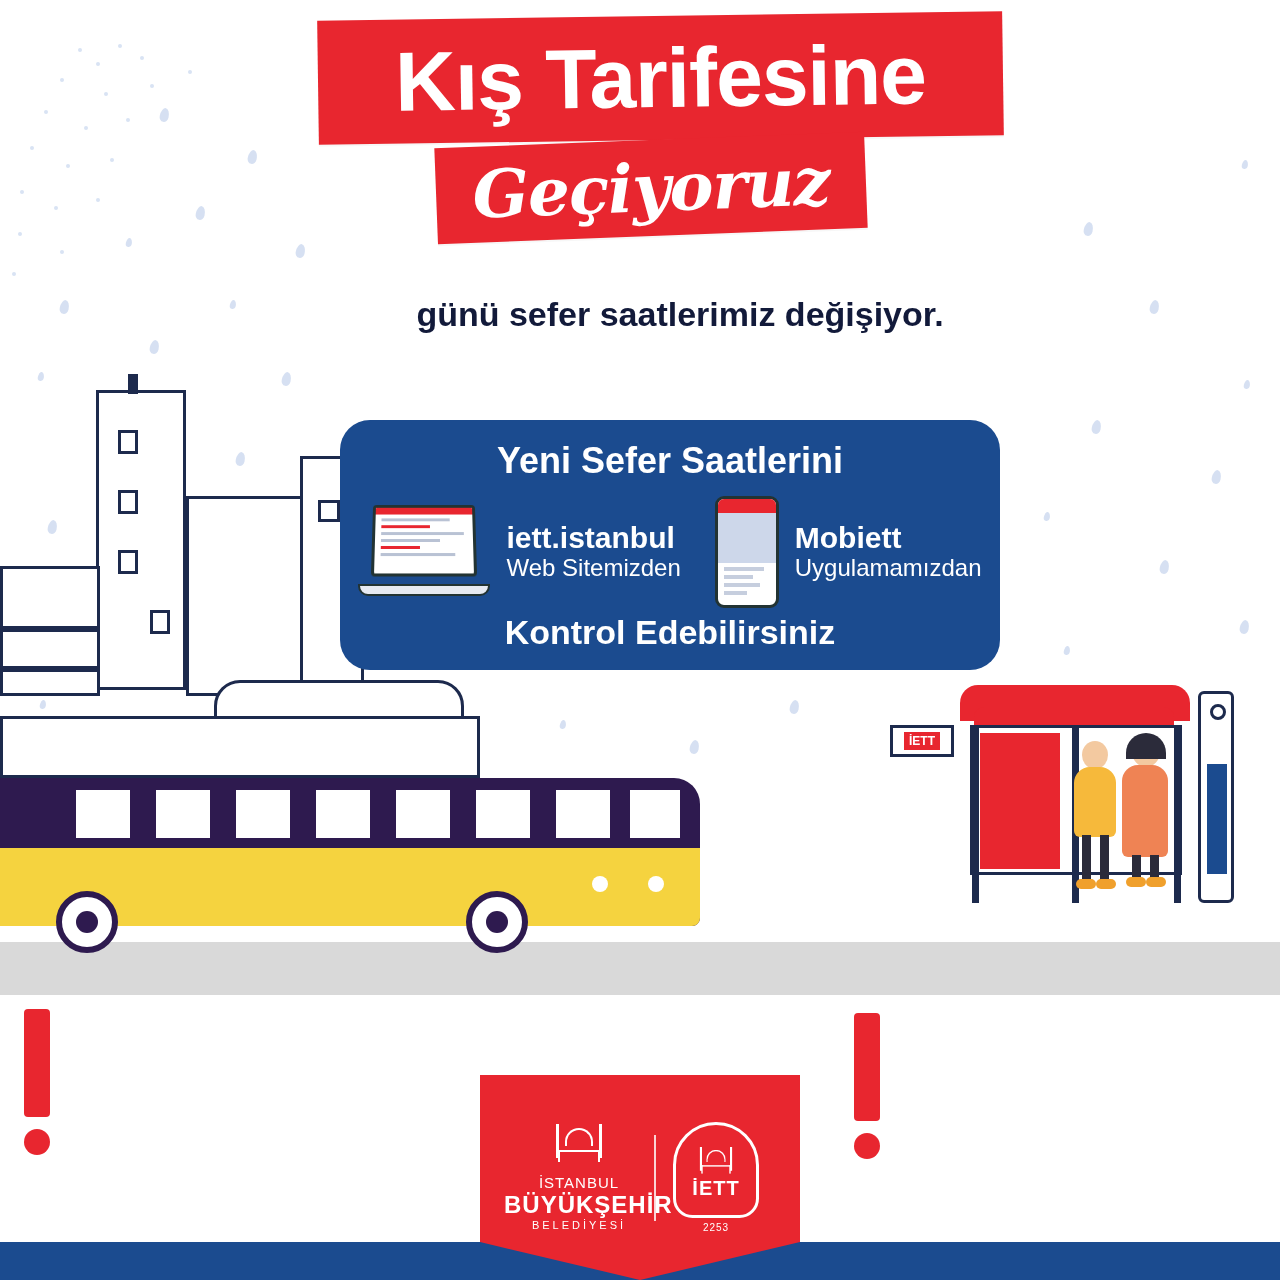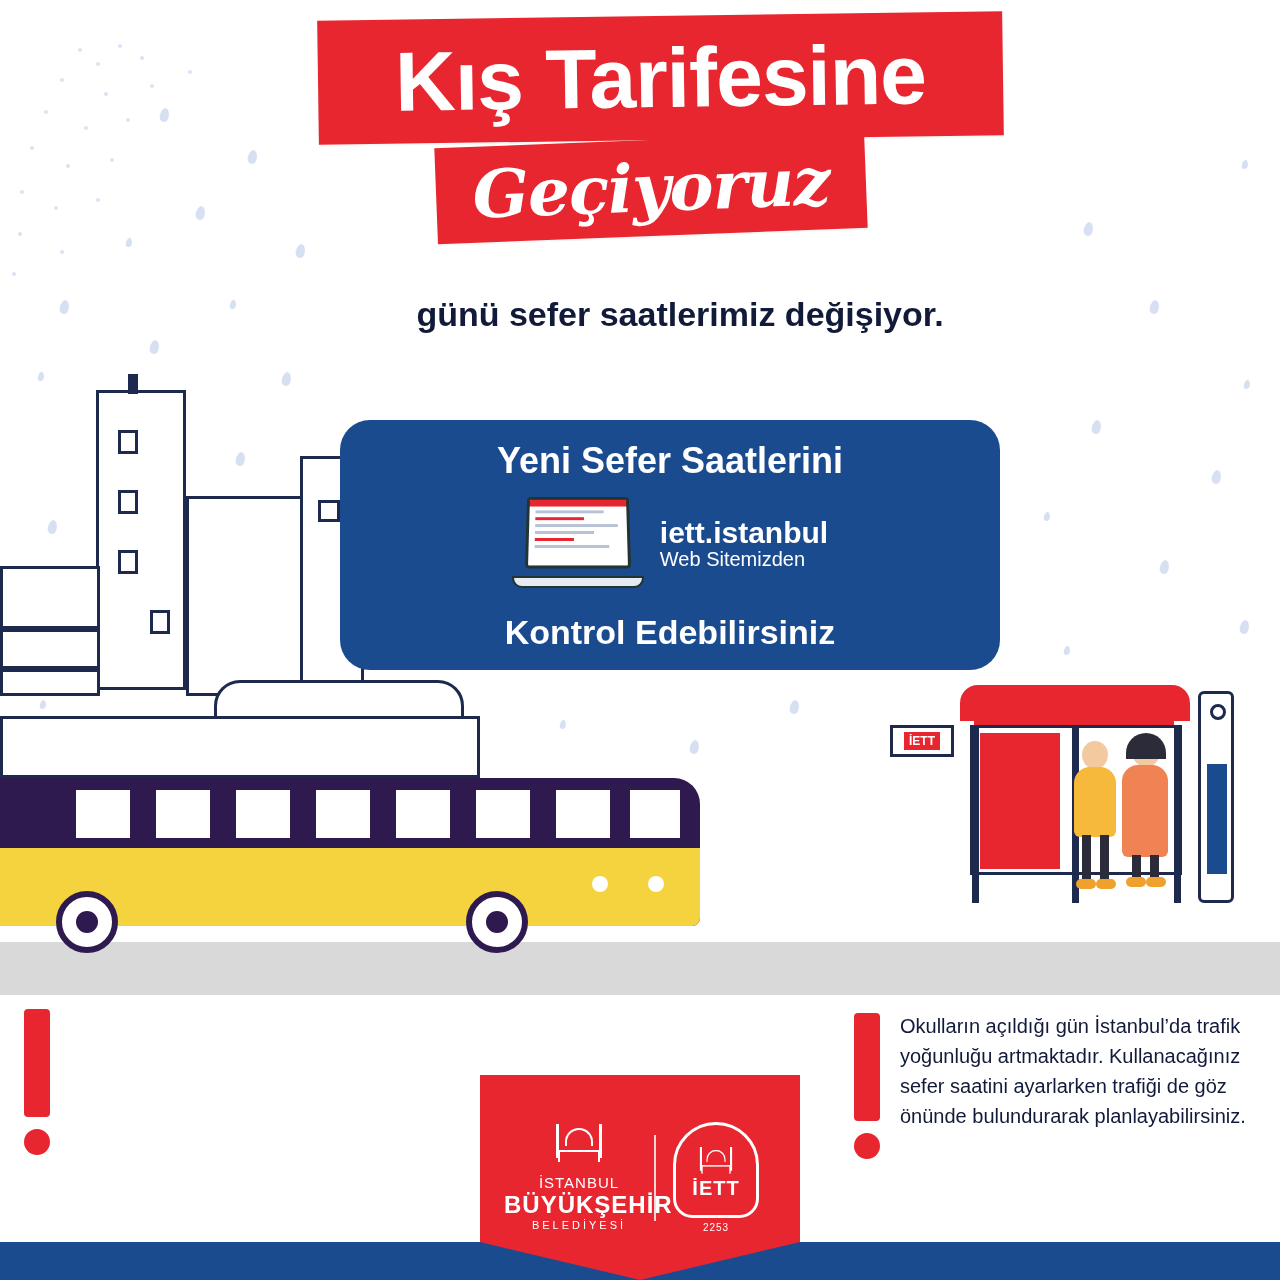--- a/index.html
+++ b/index.html
@@ -82,21 +82,21 @@
     font-size: 34px; font-weight: bold; position: absolute;
     left: 0; right: 0; bottom: 18px;
   }
   .bc-mid {
     position: absolute; top: 76px; left: 0; right: 0;
     display: flex; align-items: center; justify-content: center; gap: 10px;
   }
   .bc-col { display: flex; align-items: center; }
   .bc-labels { text-align: left; margin-left: 16px; }
   .bc-labels .big { font-size: 30px; font-weight: bold; line-height: 1.05; }
-  .bc-labels .small { font-size: 20px; }
+  .bc-labels .small { font-size: 24px; }
 
   
   .laptop { position: relative; width: 132px; height: 96px; }
   .laptop .screen {
     position: absolute; left: 14px; top: 0; width: 104px; height: 72px;
     background: #fff; border: 3px solid #233; border-radius: 4px;
     transform: perspective(180px) rotateX(6deg);
     overflow: hidden;
   }
   .laptop .bar { height: 7px; background: #e8262f; }
@@ -357,36 +357,51 @@
             <div class="line" style="width:75%"></div>
           </div>
           <div class="base"></div>
         </div>
         <div class="bc-labels">
           <div class="big">iett.istanbul</div>
           <div class="small">Web Sitemizden</div>
         </div>
       </div>
 
+      <div class="bc-col" style="margin-left:24px;">
+        <div class="phone">
+          <div class="body">
+            <div class="ptop"></div>
+            <div class="pimg"></div>
+            <div class="pline" style="width:70%"></div>
+            <div class="pline" style="width:50%"></div>
+            <div class="pline" style="width:62%"></div>
+            <div class="pline" style="width:40%"></div>
+          </div>
+        </div>
+        <div class="bc-labels">
+          <div class="big">Mobiett</div>
+          <div class="small">Uygulamamızdan</div>
+        </div>
+      </div>
     </div>
 
     <div class="bc-bottom">Kontrol Edebilirsiniz</div>
   </div>
 
   <div id="bottom">
     <div class="excl" style="left:24px; top:14px;">
       <div class="bar"></div>
         <div class="dot"></div>
     </div>
 
     <div class="excl" style="left:854px; top:18px;">
       <div class="bar"></div>
         <div class="dot"></div>
     </div>
-    <div class="note" style="left:900px; top:16px; width:360px;">Okulların açıldığı gün İstanbul’da trafik yoğunluğu artmaktadır. Kullanacağınız sefer saatini ayarlarken trafiği de göz önünde bulundurarak planlayabilirsiniz.</div>
   </div>
 
   <div id="logobar">
     <div class="ibb">
       <div class="mosque" style="margin:0 auto 10px;">
         <div class="dome"></div>
         <div class="min" style="left:4px;"></div>
         <div class="min" style="left:47px;"></div>
         <div class="base"></div>
       </div>

